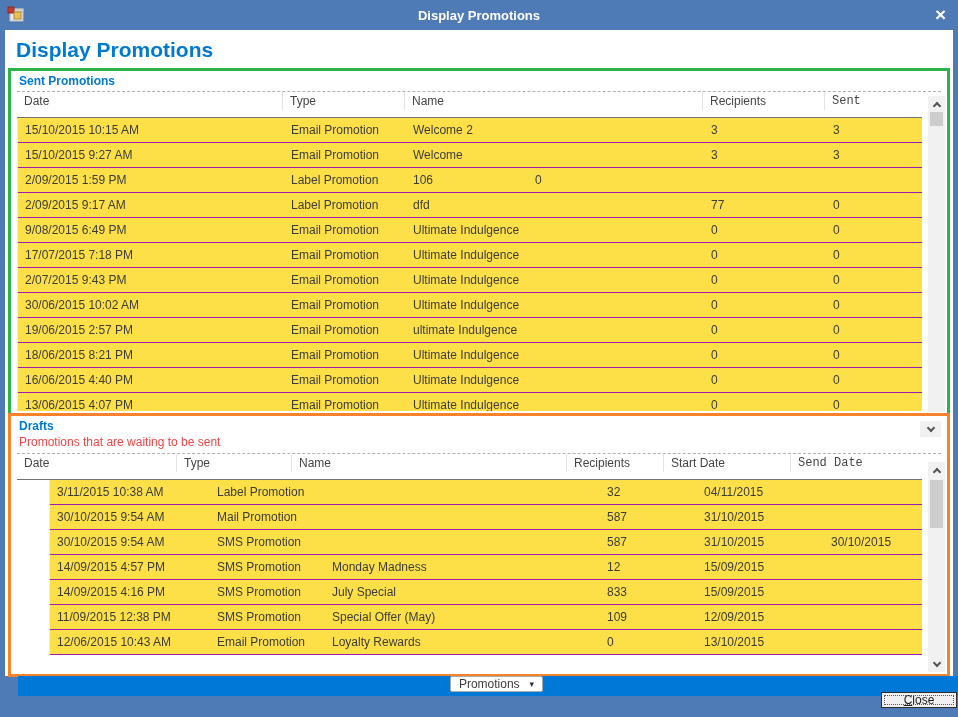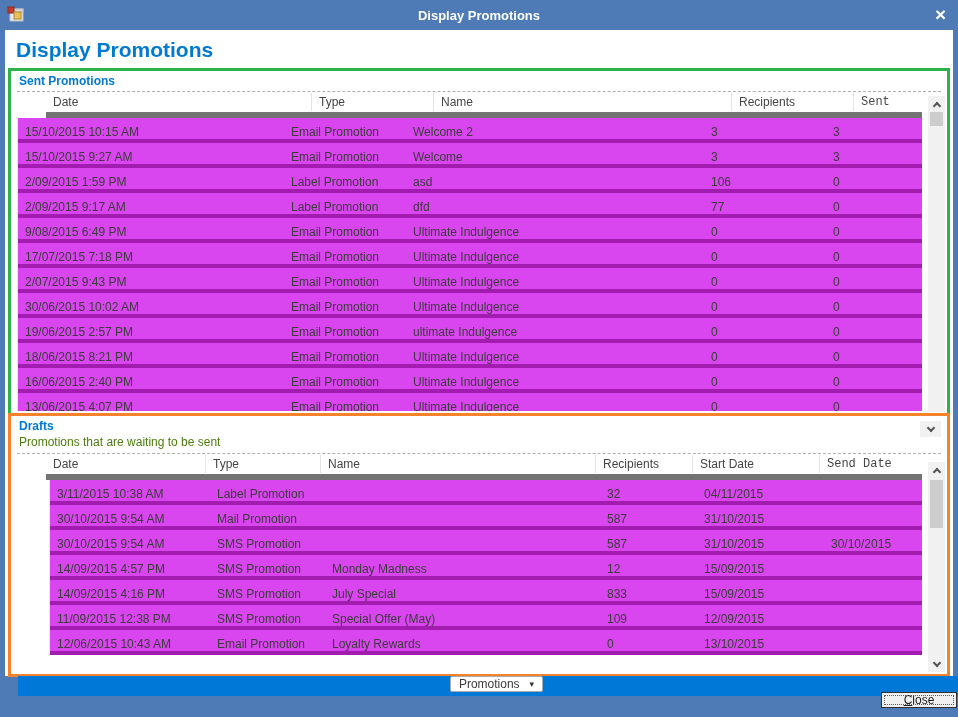--- a/index.html
+++ b/index.html
@@ -33,32 +33,32 @@
     font-size:21px; font-weight:bold; color: var(--heading, #0079d1);
   }
   
   .section { position:absolute; left:3px; width:942px; background:#ffffff; }
   .sent-section   { top:38px;  height:349px; border:3px solid var(--green-border, #2cb34a); }
   .drafts-section { top:383px; height:264px; border:3px solid var(--orange-border, #f6832c); }
   .section-title {
     padding:3px 8px 1px 8px; font-size:12px; font-weight:bold;
     color: var(--heading, #0079d1);
   }
-  .section-subtitle { padding:1px 8px 2px 8px; font-size:12px; color:#4d7c0f; }
+  .section-subtitle { padding:1px 8px 2px 8px; font-size:12px; color:#ef4444; }
   .dashed-divider { border-bottom:1px dashed #b0b0b0; margin:2px 6px 0 6px; height:1px; }
   
   .tbl { margin:0 6px; overflow:hidden; }
-  .hdr-row { display:flex; height:26px; align-items:center; border-bottom:6px solid #737373;margin-left:29px; }
+  .hdr-row { display:flex; height:26px; align-items:flex-start; border-bottom:1px solid #737373; }
   .cell { padding-left:7px; font-size:12px; color:#3c3c3c; white-space:nowrap; overflow:hidden; }
   .cell.h { height:18px; line-height:18px; border-right:1px solid #e3e3e3; color:#454545; }
   .hdr-row .cell:last-child { border-right:none;font-family:Liberation Mono, monospace; }
   .tbody { border-left:1px solid #eaeaea; overflow:hidden; }
   .sent-tbody   { height:293px; }
   .drafts-tbody { height:175px;margin-left:32px; }
-  .row { display:flex; height:25px; align-items:flex-end; border-bottom:4px solid #a21caf; background:#d946ef; }
+  .row { display:flex; height:25px; align-items:center; border-bottom:1px solid #a21caf; background:#fde047; }
   .sent-table   .c0{width:266px} .sent-table   .c1{width:122px}
   .sent-table   .c2{width:298px} .sent-table   .c3{width:122px}
   .sent-table   .c4{flex:1}
   .drafts-table .c0{width:160px} .drafts-table .c1{width:115px}
   .drafts-table .c2{width:275px} .drafts-table .c3{width:97px}
   .drafts-table .c4{width:127px} .drafts-table .c5{flex:1}
   .sent-table, .drafts-table { padding-right:19px; }
   
   .vscroll {
     position:absolute; width:17px; background:#f1f1f1;
@@ -141,21 +141,20 @@
             <div class="row">
               <div class="cell c0">15/10/2015 9:27 AM</div>
               <div class="cell c1">Email Promotion</div>
               <div class="cell c2">Welcome</div>
               <div class="cell c3">3</div>
               <div class="cell c4">3</div>
             </div>
             <div class="row">
               <div class="cell c0">2/09/2015 1:59 PM</div>
               <div class="cell c1">Label Promotion</div>
-              <div class="cell c2">asd</div>
               <div class="cell c3">106</div>
               <div class="cell c4">0</div>
             </div>
             <div class="row">
               <div class="cell c0">2/09/2015 9:17 AM</div>
               <div class="cell c1">Label Promotion</div>
               <div class="cell c2">dfd</div>
               <div class="cell c3">77</div>
               <div class="cell c4">0</div>
             </div>
@@ -195,21 +194,21 @@
               <div class="cell c4">0</div>
             </div>
             <div class="row">
               <div class="cell c0">18/06/2015 8:21 PM</div>
               <div class="cell c1">Email Promotion</div>
               <div class="cell c2">Ultimate Indulgence</div>
               <div class="cell c3">0</div>
               <div class="cell c4">0</div>
             </div>
             <div class="row">
-              <div class="cell c0">16/06/2015 2:40 PM</div>
+              <div class="cell c0">16/06/2015 4:40 PM</div>
               <div class="cell c1">Email Promotion</div>
               <div class="cell c2">Ultimate Indulgence</div>
               <div class="cell c3">0</div>
               <div class="cell c4">0</div>
             </div>
             <div class="row">
               <div class="cell c0">13/06/2015 4:07 PM</div>
               <div class="cell c1">Email Promotion</div>
               <div class="cell c2">Ultimate Indulgence</div>
               <div class="cell c3">0</div>

